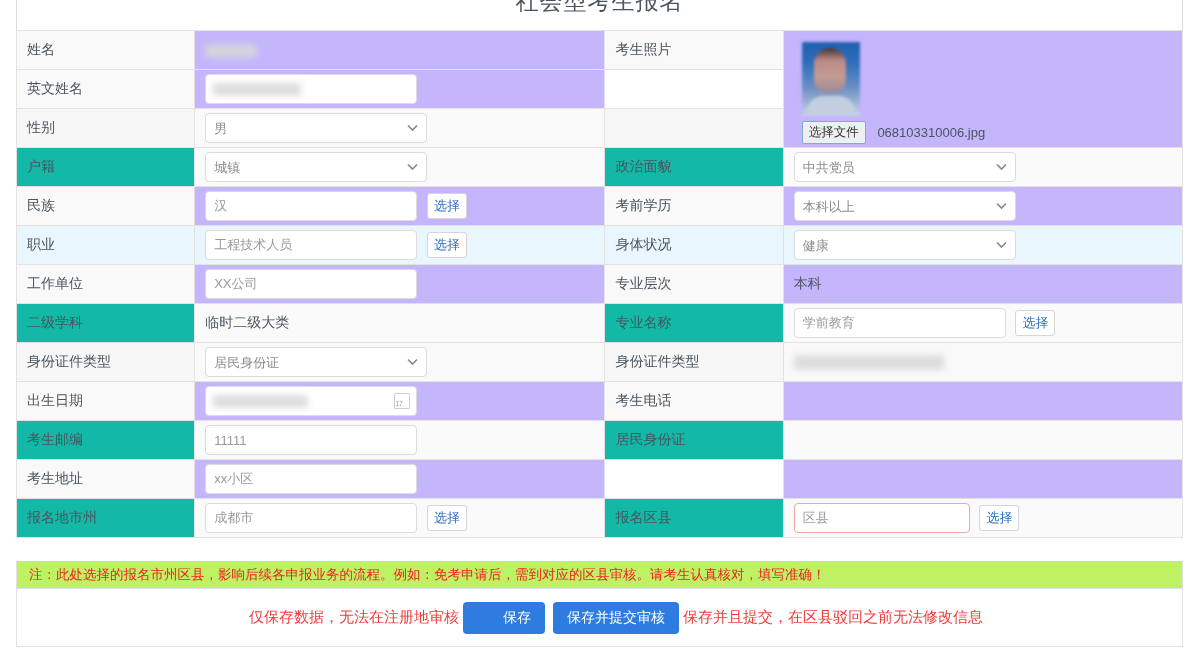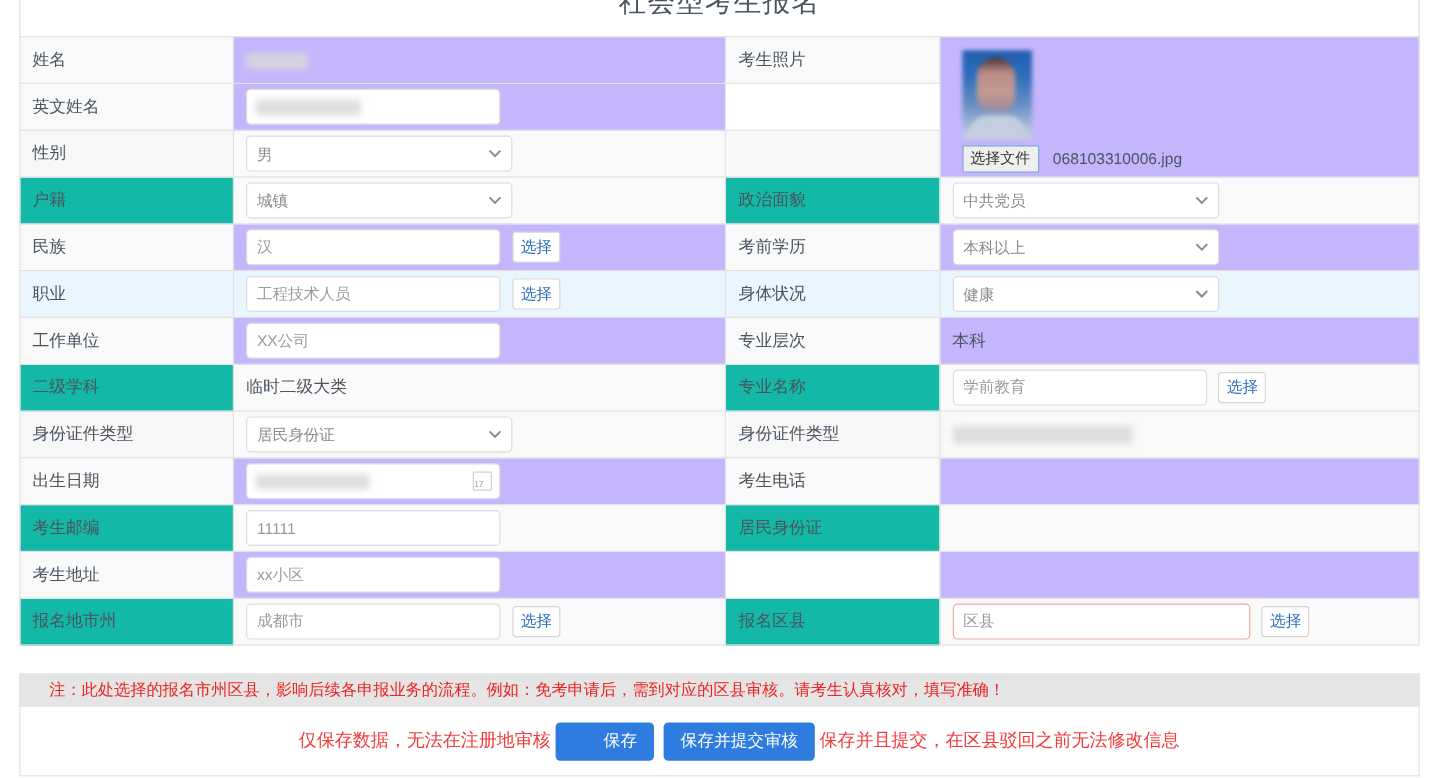--- a/index.html
+++ b/index.html
@@ -197,23 +197,23 @@
     color: #4a5560;
     vertical-align: middle;
   }
 
   
   .note-strip {
     position: absolute;
     left: 16px; top: 561px; width: 1167px; height: 28px;
     border: 1px solid #e2e2e2;
     border-top: none;
-    background: #e5e5e5;
+    background: #bef264;
     display: flex; align-items: center;
-    padding-left: 24px;
+    padding-left: 12px;
   }
   .note-text {
     color: #ee2222;
     font-size: 13.5px;
     white-space: nowrap;
   }
 
   
   .footer {
     position: absolute;
@@ -444,21 +444,21 @@
       </tr>
 
       <tr class="alt">
         <td class="lbl">报名地市州</td>
         <td class="val">
           <input class="ti w-main" readonly="" value="成都市" style="">
           <span class="pick-btn">选择</span>
         </td>
         <td class="lbl">报名区县</td>
         <td class="val">
-          <input class="ti err" style="width: 248px;" readonly="" value="区县">
+          <input class="ti err" style="width: 176px;" readonly="" value="区县">
           <span class="pick-btn">选择</span>
         </td>
       </tr>
 
     </tbody>
   </table>
 
   <div class="note-strip">
     <span class="note-text" style="color: rgb(238, 34, 34);">注：此处选择的报名市州区县，影响后续各申报业务的流程。例如：免考申请后，需到对应的区县审核。请考生认真核对，填写准确！</span>
   </div>

